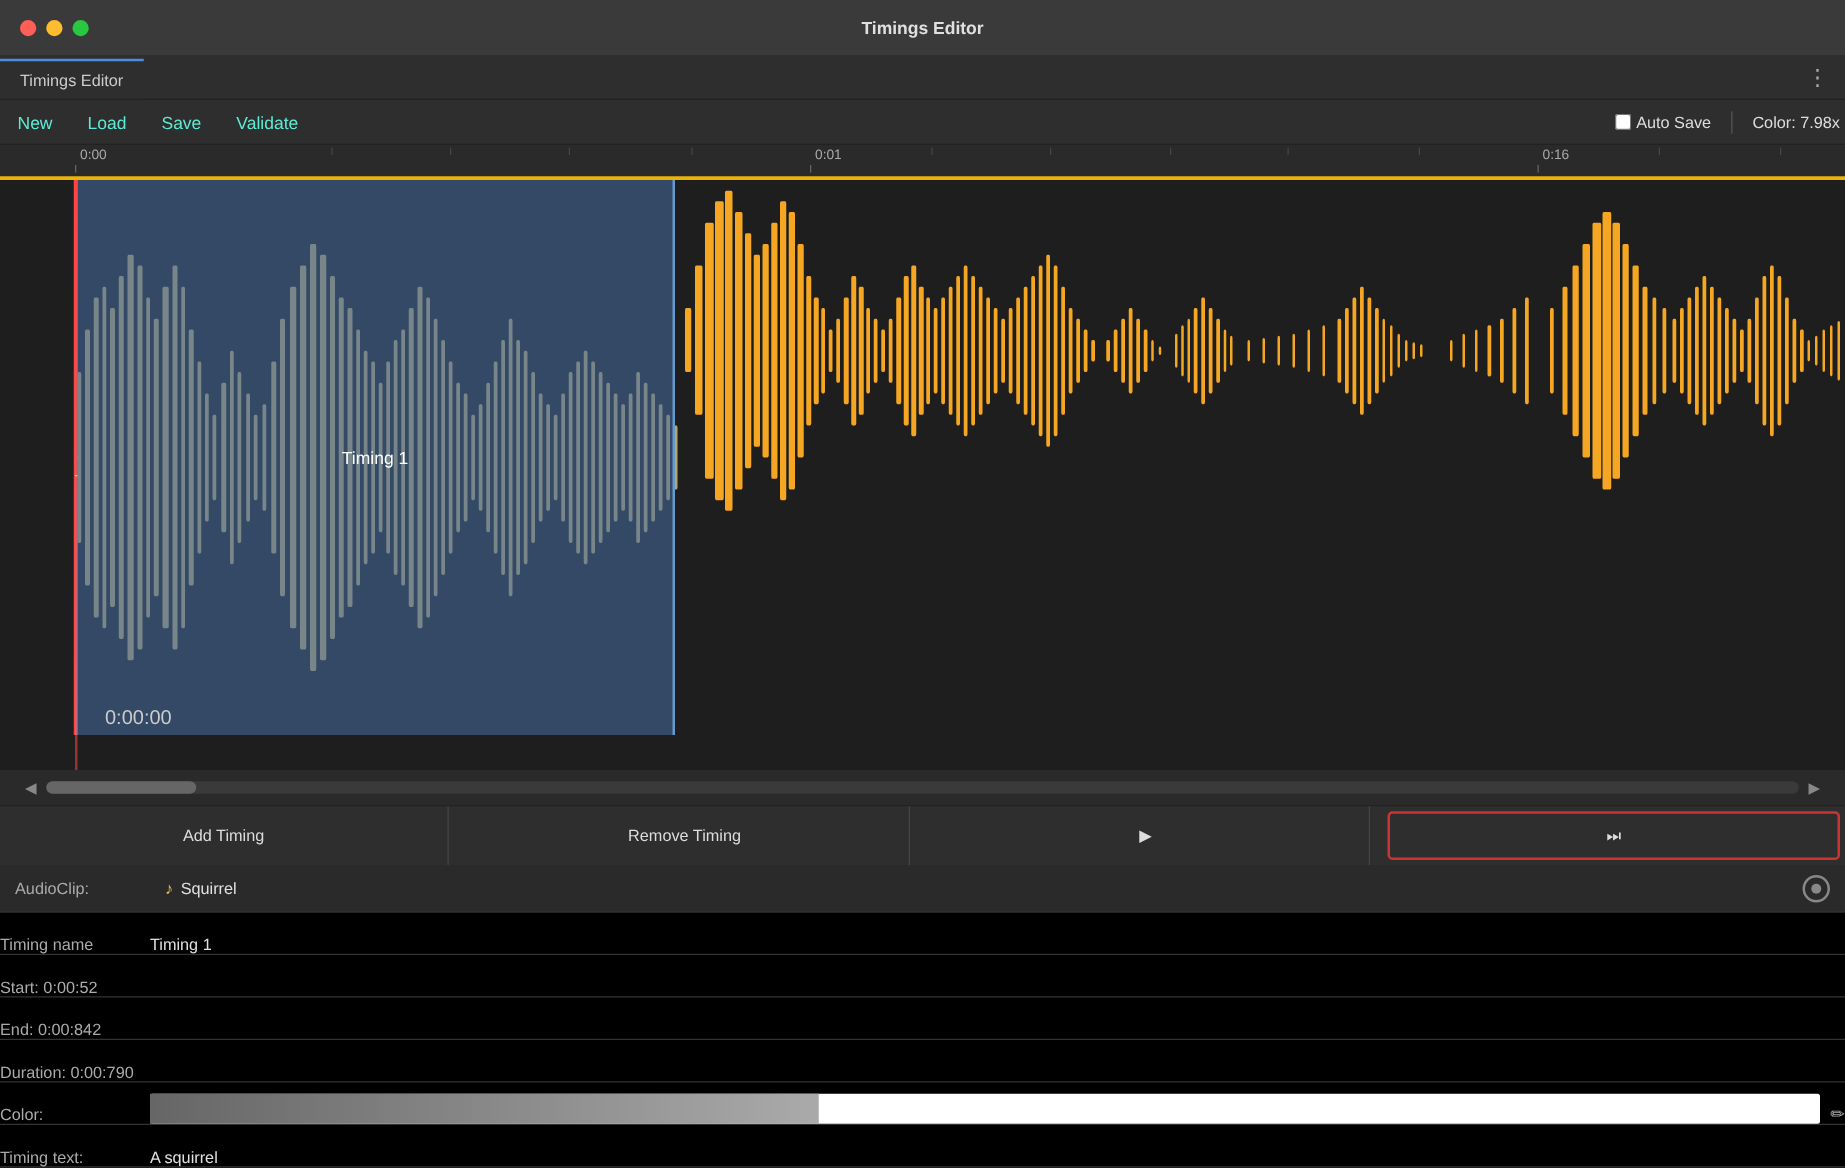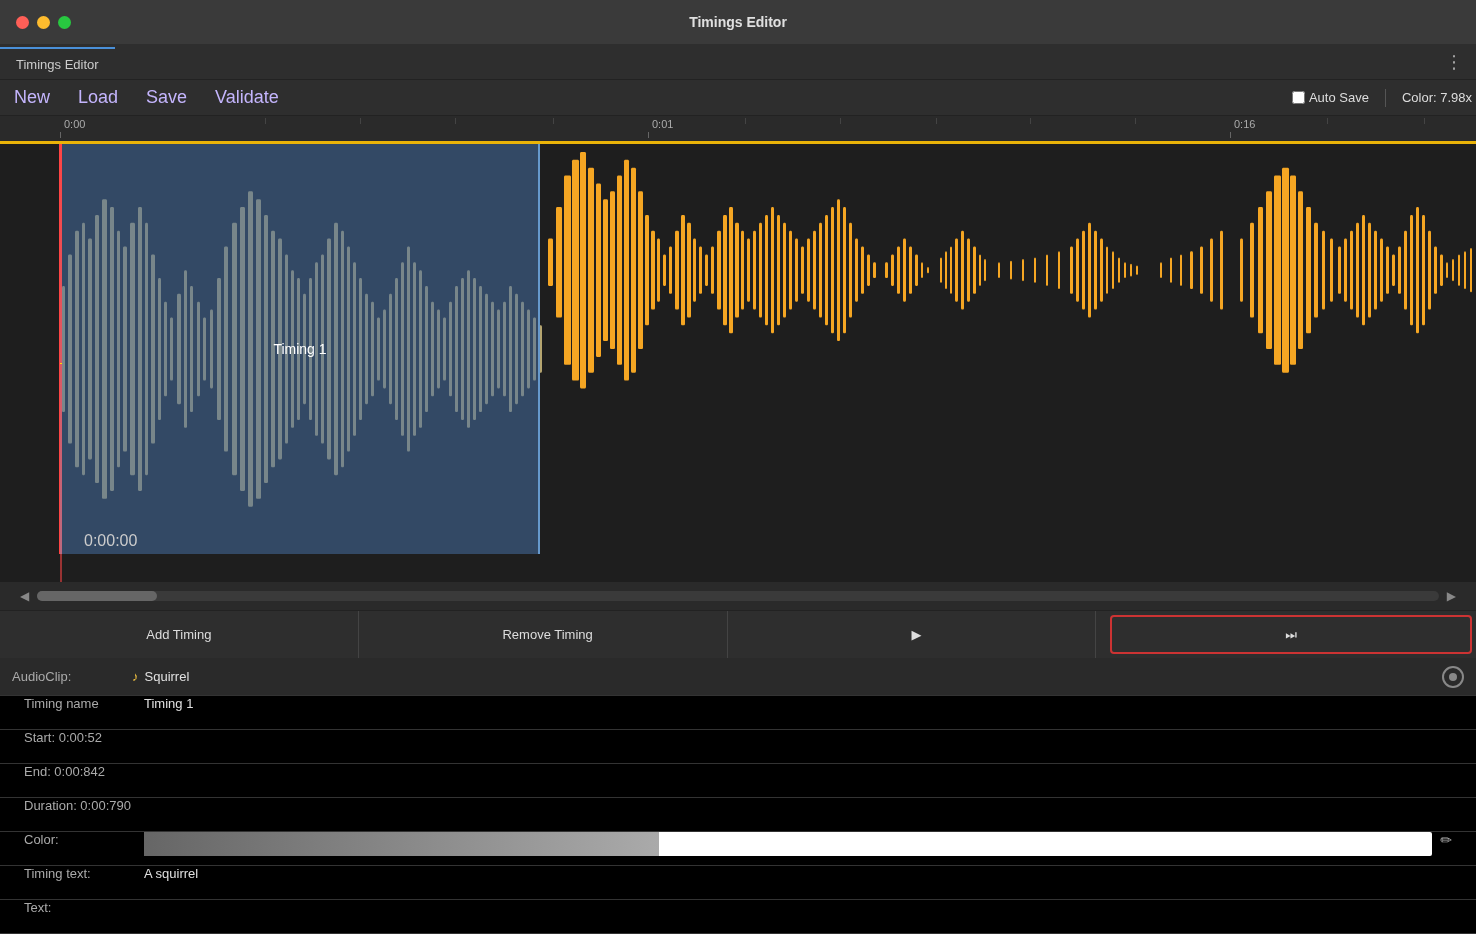--- a/index.html
+++ b/index.html
@@ -82,22 +82,22 @@
     .toolbar {
       background: #2e2e2e;
       height: 36px;
       display: flex;
       align-items: center;
       border-bottom: 1px solid #222;
       flex-shrink: 0;
     }
     .toolbar-btn {
       padding: 4px 14px;
-      font-size: 18px;
-      color: #c4b5fd;
+      font-size: 14px;
+      color: #5eead4;
       cursor: pointer;
       background: transparent;
       border: none;
       height: 100%;
       display: flex;
       align-items: center;
     }
     .toolbar-right {
       margin-left: auto;
       display: flex;
@@ -265,24 +265,24 @@
     }
 
     
     .props-panel {
       background: #000000;
       flex-shrink: 0;
       padding: 0;
     }
     .prop-row {
       display: flex;
-      align-items: flex-start;
+      align-items: flex-end;
       height: 34px;
       border-bottom: 1px solid #333;
-      padding: 0 24px;
+      padding: 0 0;
     }
     .prop-label {
       font-size: 13px;
       color: #aaa;
       min-width: 120px;
       flex-shrink: 0;
     }
     .prop-value {
       font-size: 13px;
       color: #e0e0e0;
@@ -742,19 +742,13 @@
     <span class="edit-icon">✏</span>
   </div>
 
   <div class="prop-row">
     <span class="prop-label">Timing text:</span>
     <div class="prop-value">
       <input class="prop-input" type="text" value="A squirrel" style="">
     </div>
   </div>
 
-  <div class="prop-row">
-    <span class="prop-label">Text:</span>
-    <div class="prop-value">
-      <input class="prop-input" type="text" value="" style="">
-    </div>
-  </div>
 </div>
 
 </body></html>

